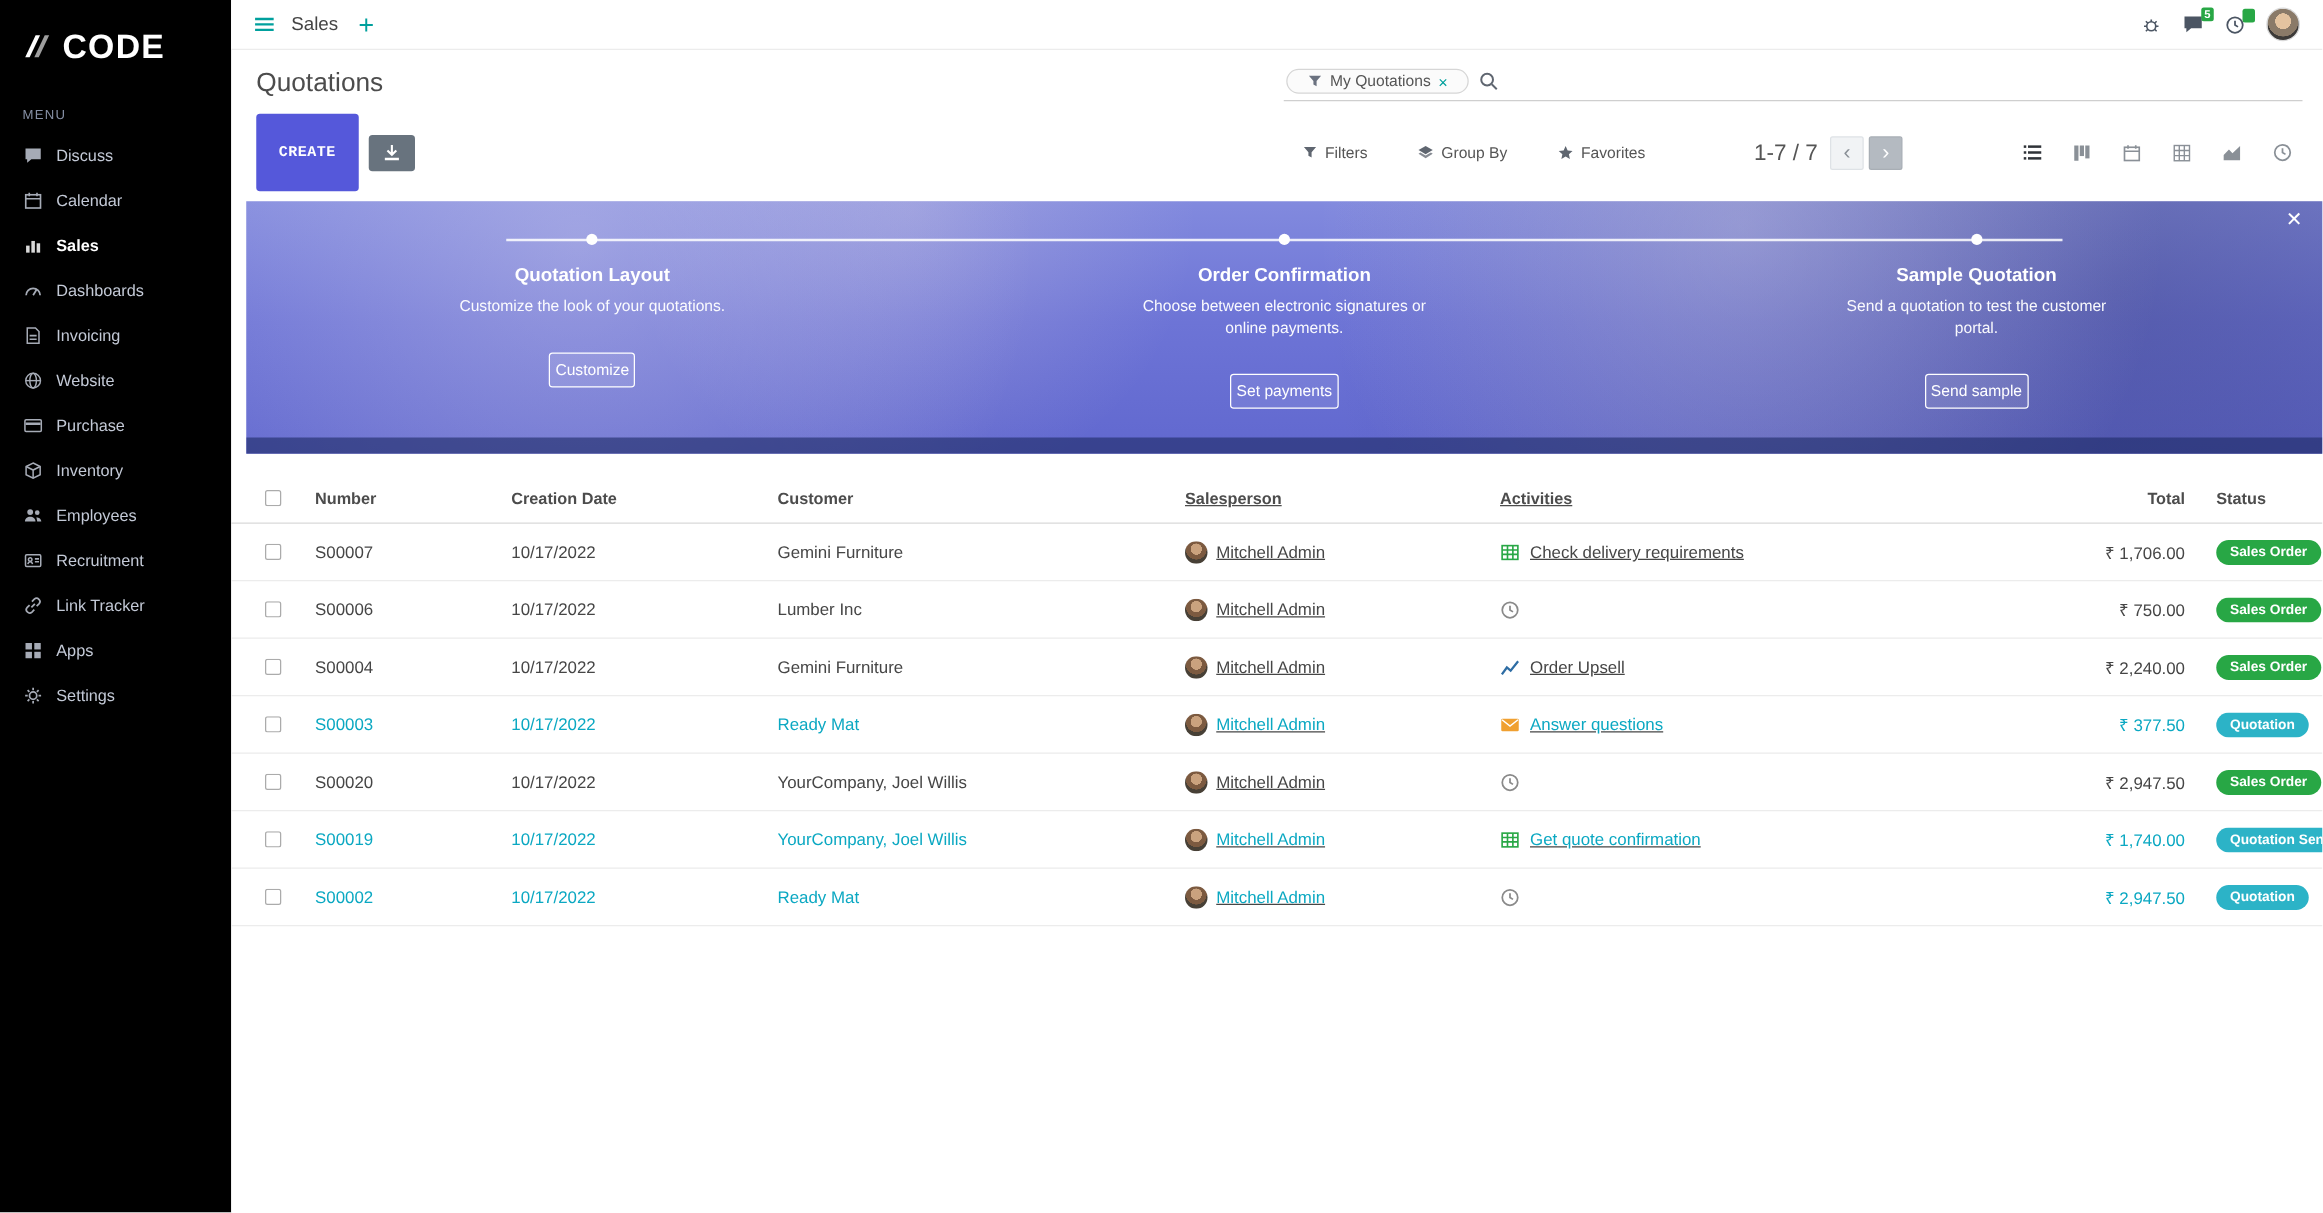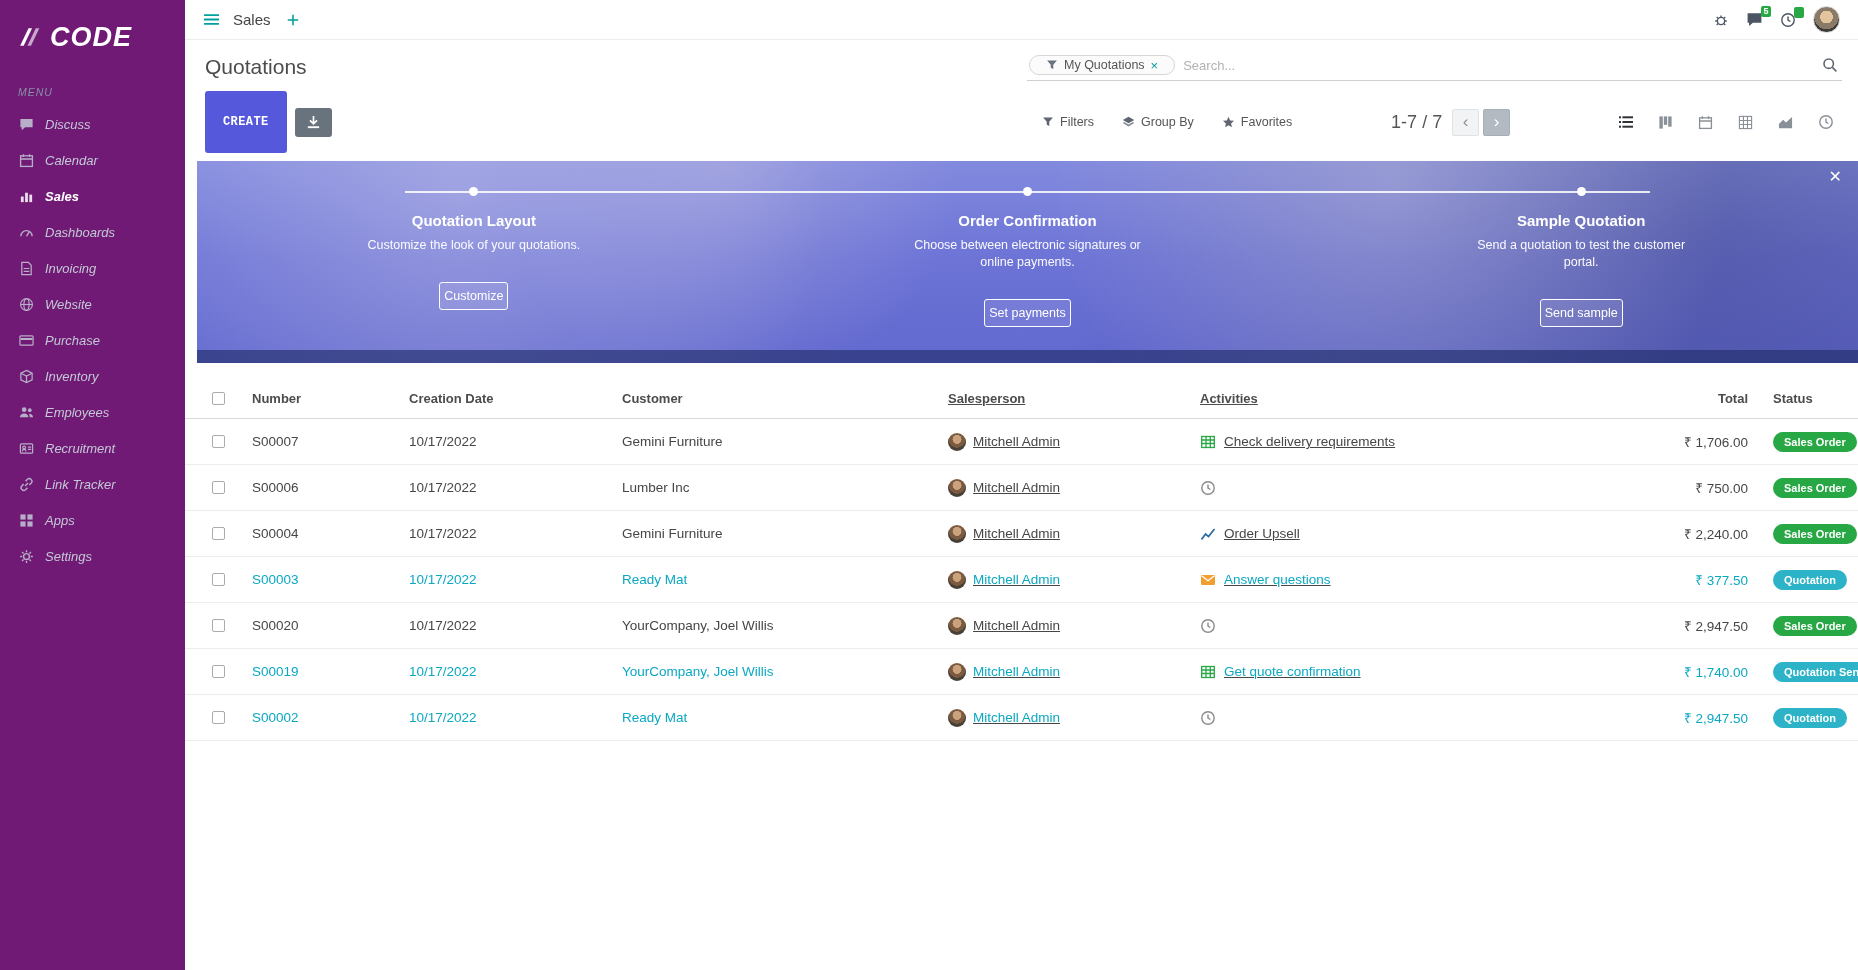--- a/index.html
+++ b/index.html
@@ -2,21 +2,21 @@
 <html><head>
 <meta charset="utf-8">
 <style>
   * { box-sizing: border-box; margin: 0; padding: 0; }
   html,body { width:1858px; height:970px; overflow:hidden; }
   body { font-family:"Liberation Sans", sans-serif; background:#fff; color:#4c4c4c; font-size:13.5px; }
 
   .app { display:flex; width:100%; height:100%; }
 
   
-  .sidebar { width:185px; flex-shrink:0; background:#701a75; color:#c3c9d6; display:flex; flex-direction:column;font-style:italic; }
+  .sidebar { width:185px; flex-shrink:0; background:#000000; color:#c3c9d6; display:flex; flex-direction:column; }
   .logo { height:74px; display:flex; align-items:center; gap:9px; padding:0 0 0 16px; color:#fff; font-size:27px; font-weight:bold; letter-spacing:1px; }
   .menu-label { padding:12px 18px 8px; font-size:10.5px; letter-spacing:1px; color:#8791a6; }
   .side-item { display:flex; align-items:center; gap:11px; padding:10px 18px; font-size:13px; color:#c3c9d6; cursor:pointer; white-space:nowrap; }
   .side-item.active { color:#ffffff; font-weight:bold; }
   .side-icon { width:16px; height:16px; display:inline-flex; align-items:center; justify-content:center; opacity:.85; }
   .side-icon svg { width:15px; height:15px; }
 
   
   .main { flex:1; min-width:0; display:flex; flex-direction:column; background:#fff; }
 
@@ -41,21 +41,21 @@
   .chip-x { color:#00a09d; font-size:13px; cursor:pointer; line-height:1; }
   .search-input { flex:1; border:none; outline:none; font-size:13px; color:#444; background:transparent; font-family:"Liberation Sans", sans-serif; }
   .search-input::placeholder { color:#b3b3b3; }
   .search-mag { display:inline-flex; color:#5f6670; cursor:pointer; }
 
   .cp-row2 { display:flex; align-items:center; margin-top:10px; }
   .cp-left { display:flex; align-items:center; gap:8px; }
   .btn-create { background:#5558da; color:#fff; border:none; border-radius:3px; padding:24px 18px; font-size:12px; font-weight:bold; letter-spacing:.4px; cursor:pointer; font-family:Liberation Mono, monospace; }
   .btn-export { background:#68737e; color:#fff; border:none; border-radius:3px; padding:7px 11px; cursor:pointer; display:inline-flex; align-items:center; }
   .cp-right { margin-left:auto; width:800px; display:flex; align-items:center; justify-content:space-between; }
-  .filter-group { display:flex; align-items:center; gap:28px; }
+  .filter-group { display:flex; align-items:center; gap:40px; }
   .tool-btn { display:inline-flex; align-items:center; gap:6px; font-size:12.5px; color:#555; cursor:pointer; }
   .tool-btn .t-ic { display:inline-flex; color:#5f6670; }
   .pager { display:flex; align-items:center; gap:10px; }
   .pager-text { font-size:18px; color:#555; }
   .pg { width:27px; height:27px; border:1px solid #d8dcе0; border-radius:2px; display:inline-flex; align-items:center; justify-content:center; font-size:17px; cursor:pointer; font-family:"Liberation Sans", sans-serif; }
   .pg.prev { background:#f1f3f5; border:1px solid #dee2e6; color:#8a9097; }
   .pg.next { background:#b4bac1; border:1px solid #a8aeb5; color:#fff; margin-left:-6px; }
   .switcher { display:flex; align-items:center; gap:7px; }
   .sw-btn { width:33px; height:29px; display:inline-flex; align-items:center; justify-content:center; color:#8a9097; cursor:pointer; border-radius:2px; }
   .sw-btn.active { color:#2f3338; }
@@ -325,21 +325,20 @@
         <div class="searchbar">
           <span class="chip">
             <span class="chip-funnel">
                 <svg viewBox="0 0 16 16" width="12" height="12">
                   <path fill="currentColor" d="M1.5 2h13L9.7 7.8v5.4l-3.4-1.7V7.8z"></path>
                 </svg>
               </span>
             <span>My Quotations</span>
             <span class="chip-x">×</span>
           </span>
-          <input class="search-input" placeholder="Search..." style="">
           <span class="search-mag">
               <svg viewBox="0 0 16 16" width="16" height="16">
                 <g fill="none" stroke="currentColor" stroke-width="1.6">
                   <circle cx="6.7" cy="6.7" r="4.7"></circle>
                   <path d="m10.4 10.4 4 4"></path>
                 </g>
               </svg>
             </span>
         </div>
       </div>

